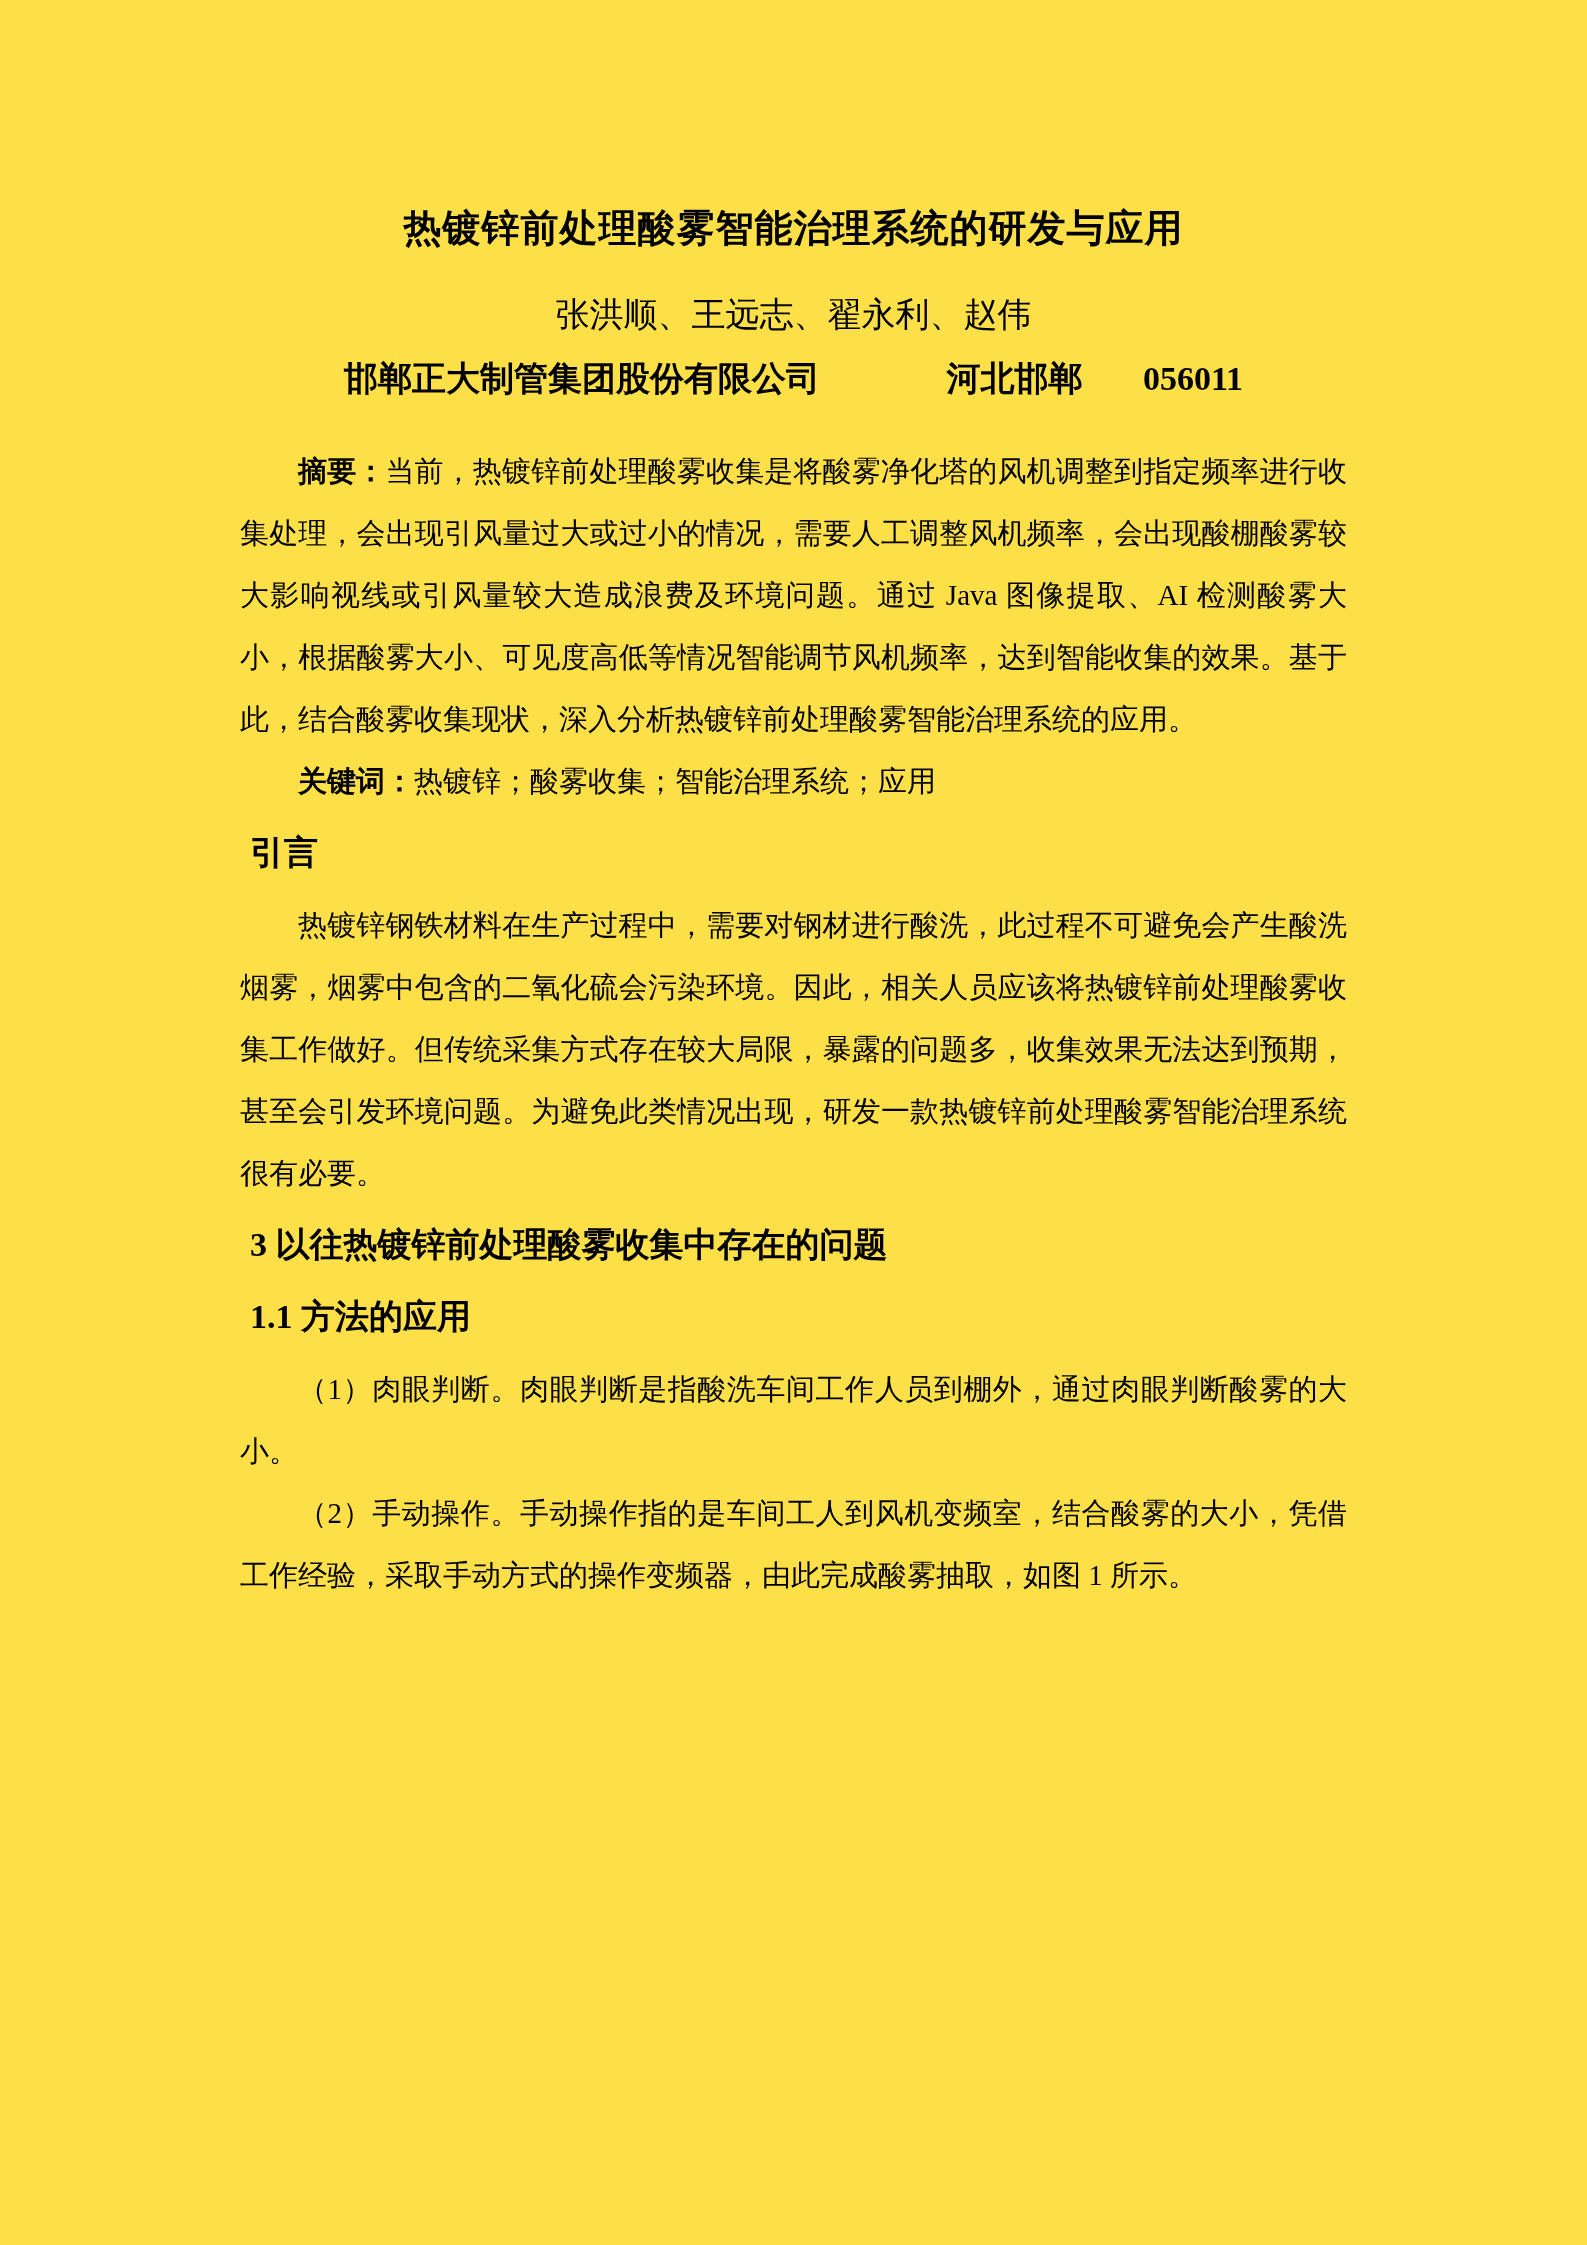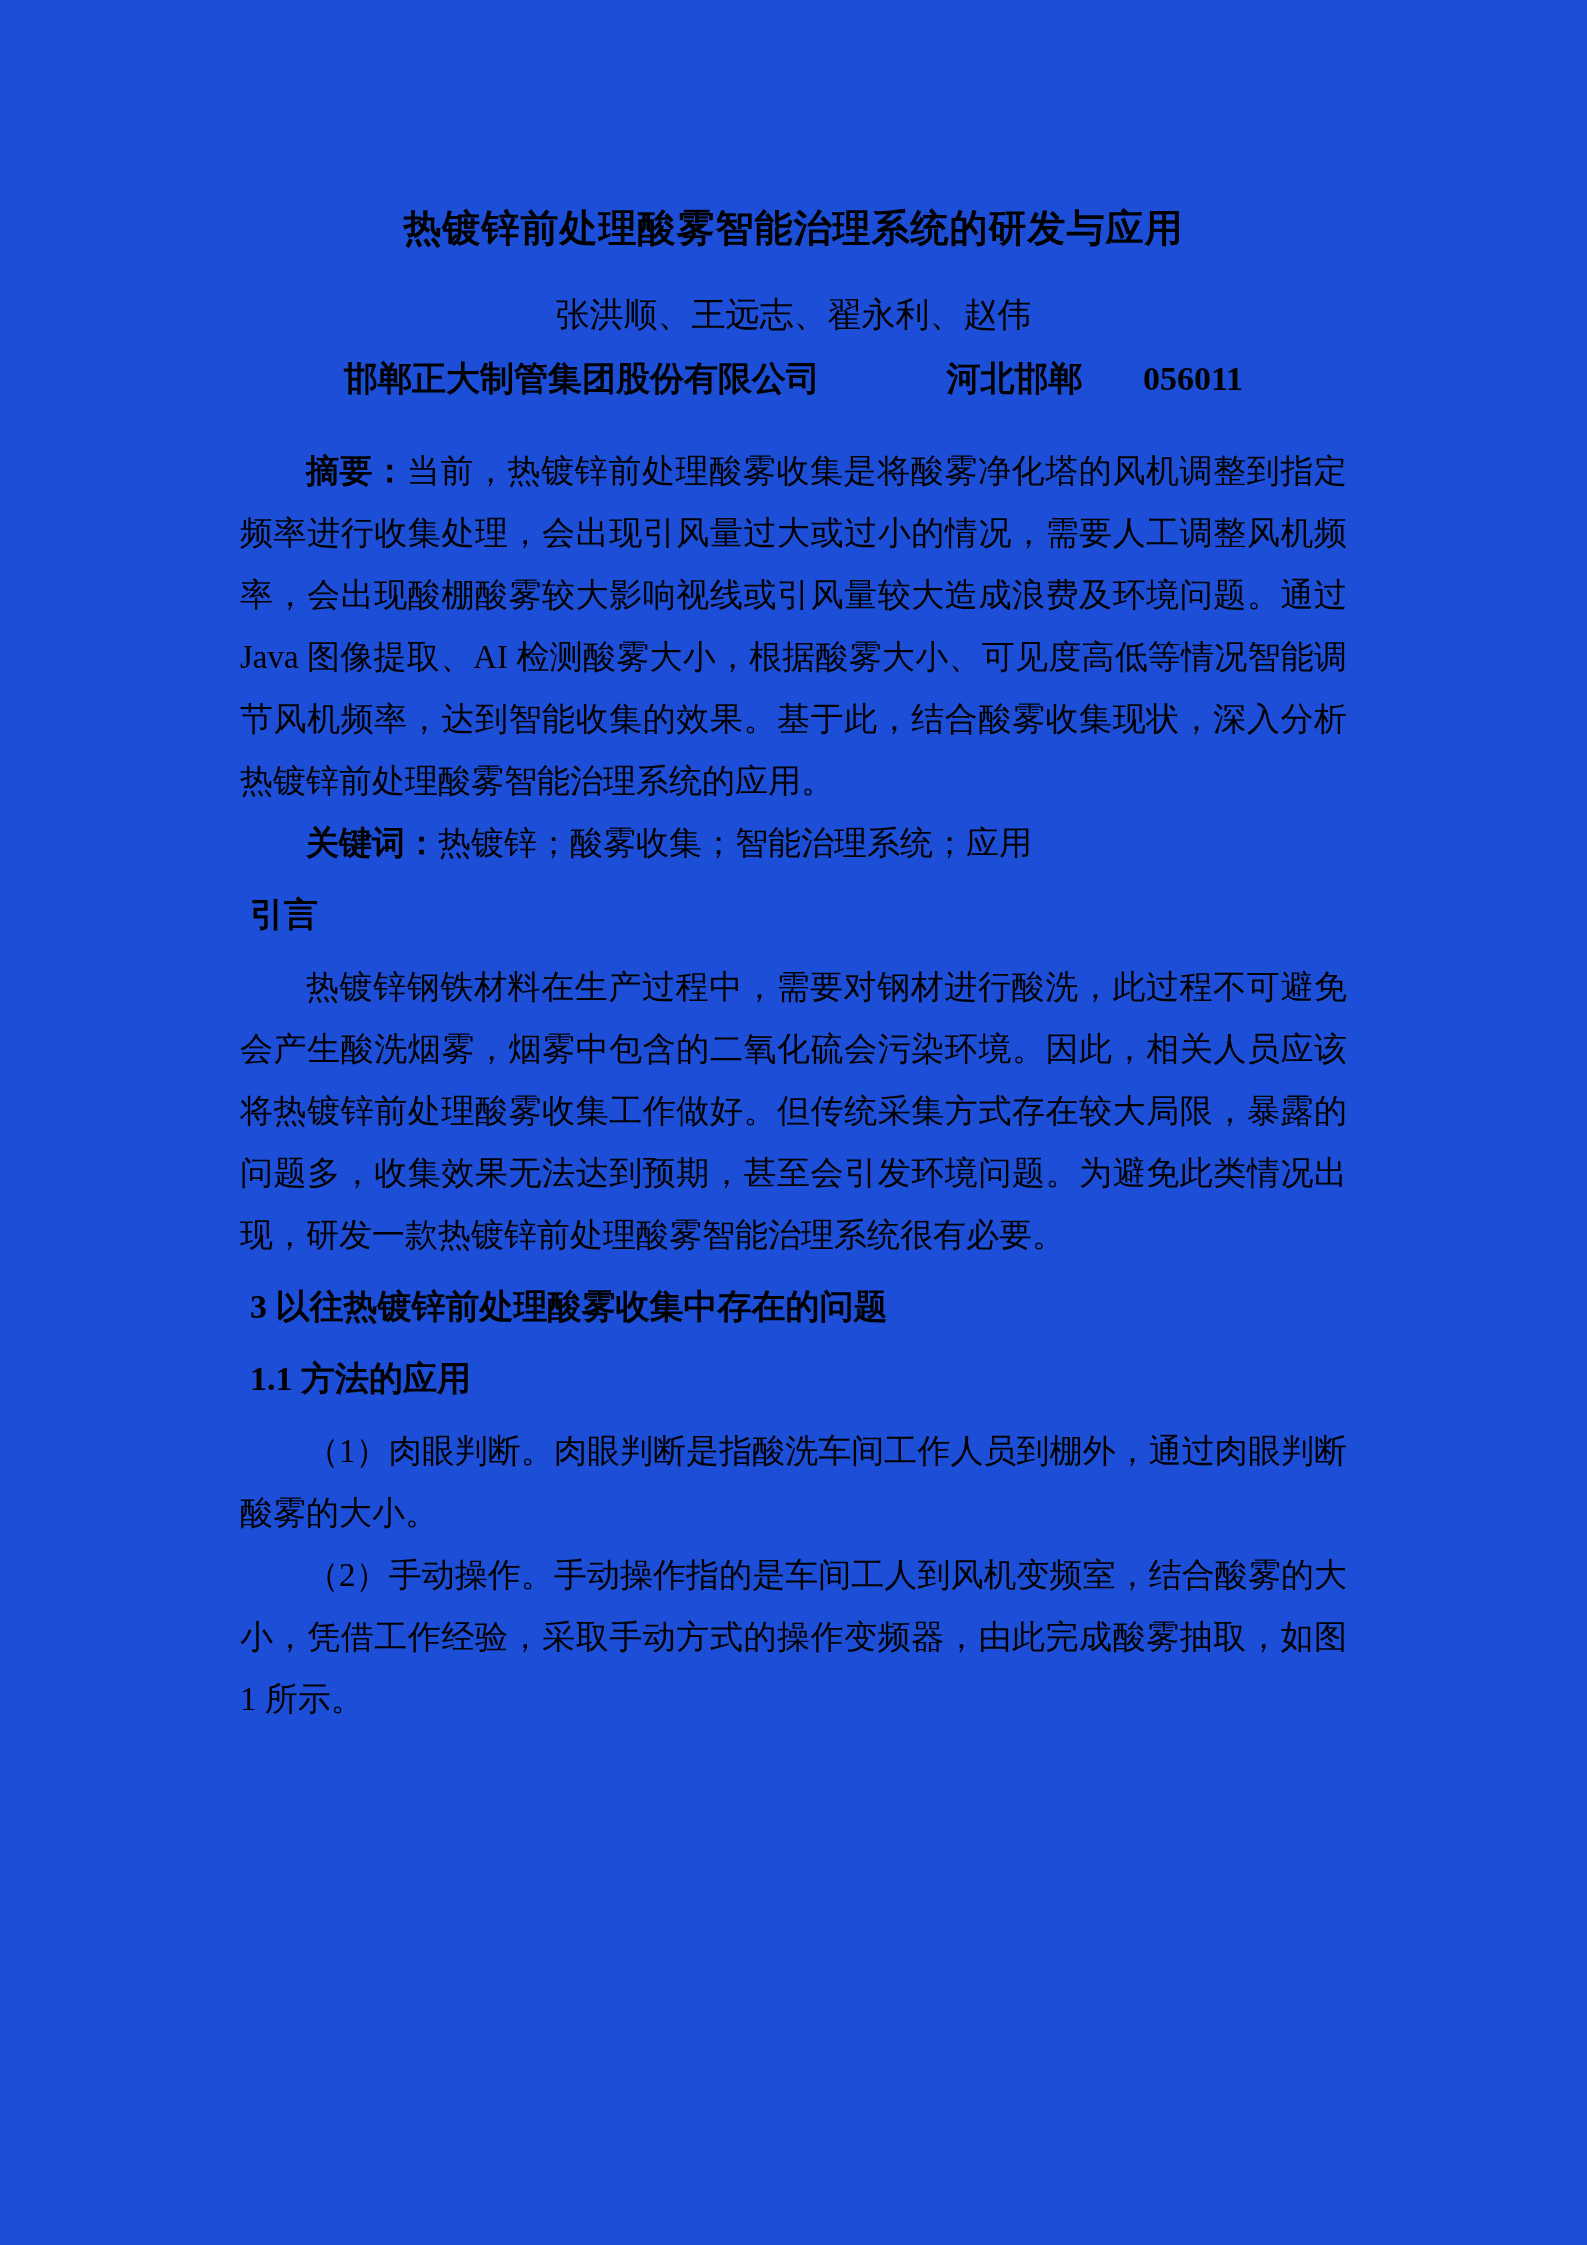--- a/index.html
+++ b/index.html
@@ -12,21 +12,21 @@
     height: 2245px;
     font-family: "Liberation Serif", "DejaVu Serif", serif;
     color: #000000;
     overflow: hidden;
   }
   .page {
     box-sizing: border-box;
     width: 1587px;
     height: 2245px;
     padding: 196px 240px 0 240px;
-    background: #1d4ed8;
+    background: #fde047;
   }
   .doc-title {
     font-size: 38px;
     line-height: 64px;
     font-weight: bold;
     text-align: center;
     margin: 0;
     letter-spacing: 1px;
   }
   .doc-authors {
@@ -39,21 +39,21 @@
   .doc-affiliation {
     font-size: 34px;
     line-height: 62px;
     font-weight: bold;
     text-align: center;
     margin: 2px 0 30px 0;
   }
   .doc-affiliation .affil-region { margin-left: 118px; }
   .doc-affiliation .affil-postal { margin-left: 52px; }
   .para {
-    font-size: 33px;
+    font-size: 29px;
     line-height: 62px;
     text-align: justify;
     text-indent: 2em;
     margin: 0;
     word-break: break-all;
   }
   .bold-label { font-weight: bold; }
   .heading {
     font-size: 34px;
     line-height: 62px;

